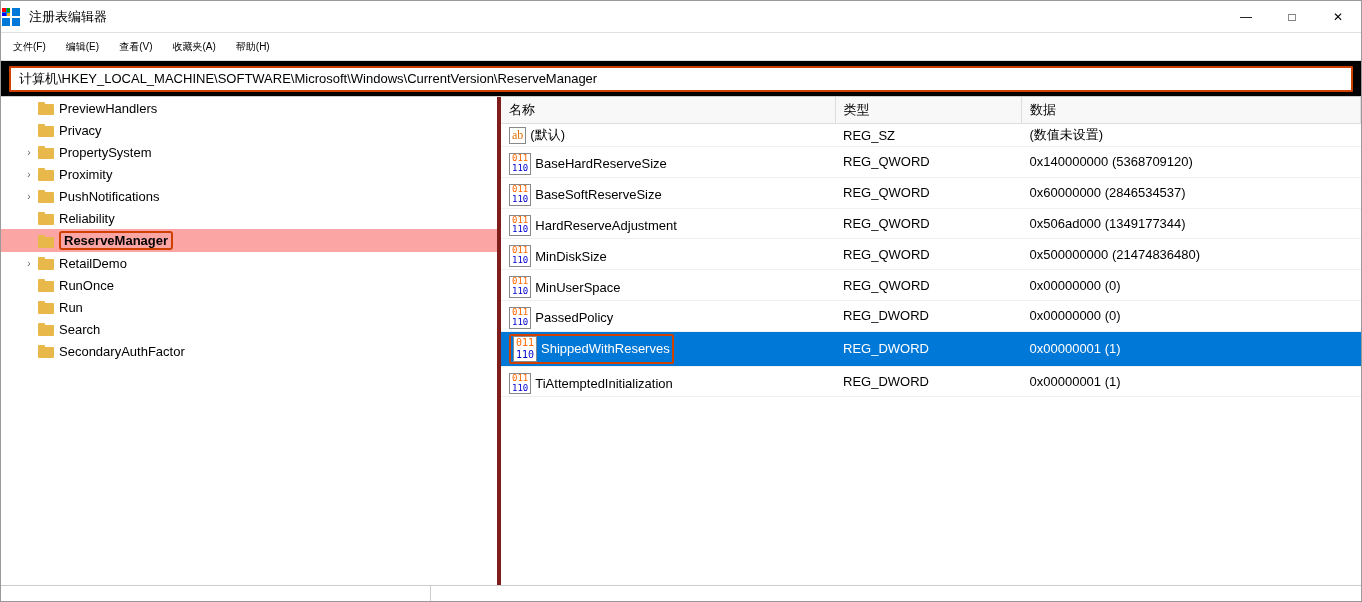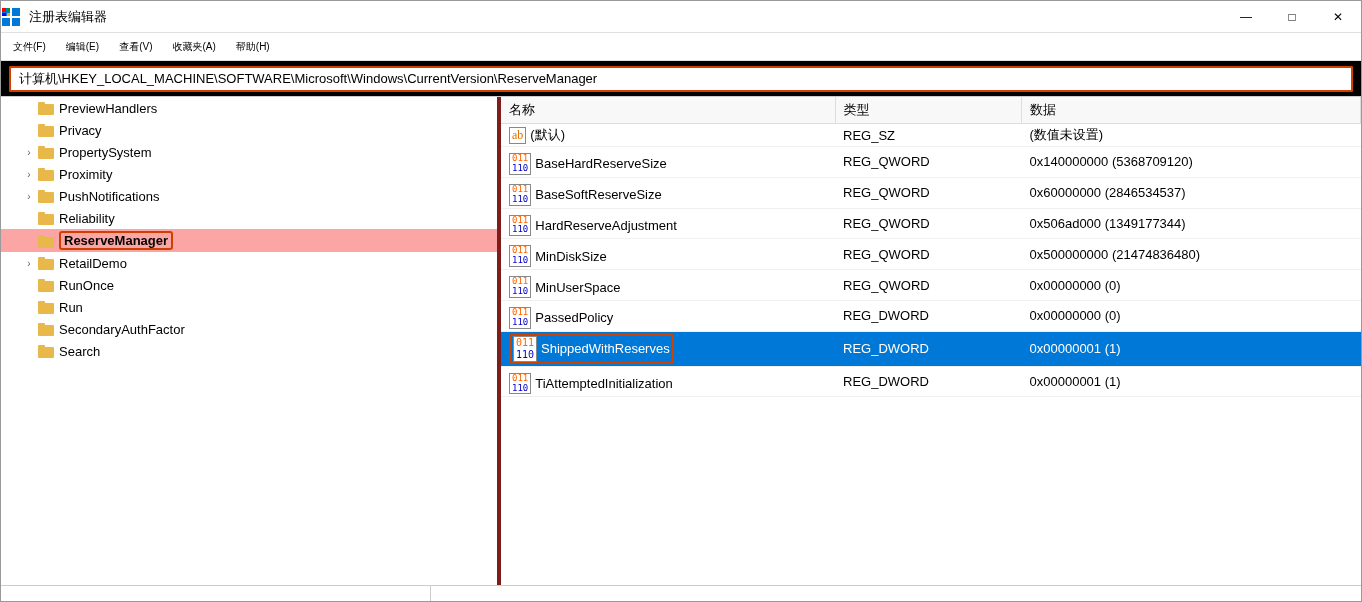--- a/index.html
+++ b/index.html
@@ -369,32 +369,32 @@
         </div>
 
         <div class="tree-item indent-1">
           <div class="tree-expand"></div>
           <div class="folder-icon">
             <svg class="folder-svg" viewBox="0 0 18 16">
                 <rect x="1" y="4" width="16" height="11" rx="1" fill="#e8b84b"></rect>
                 <rect x="1" y="2" width="7" height="3" rx="1" fill="#e8b84b"></rect>
               </svg>
           </div>
+          <span class="tree-label">Search</span>
+        </div>
+
+        <div class="tree-item indent-1">
+          <div class="tree-expand"></div>
+          <div class="folder-icon">
+            <svg class="folder-svg" viewBox="0 0 18 16">
+                <rect x="1" y="4" width="16" height="11" rx="1" fill="#e8b84b"></rect>
+                <rect x="1" y="2" width="7" height="3" rx="1" fill="#e8b84b"></rect>
+              </svg>
+          </div>
           <span class="tree-label">SecondaryAuthFactor</span>
-        </div>
-
-        <div class="tree-item indent-1">
-          <div class="tree-expand"></div>
-          <div class="folder-icon">
-            <svg class="folder-svg" viewBox="0 0 18 16">
-                <rect x="1" y="4" width="16" height="11" rx="1" fill="#e8b84b"></rect>
-                <rect x="1" y="2" width="7" height="3" rx="1" fill="#e8b84b"></rect>
-              </svg>
-          </div>
-          <span class="tree-label">Search</span>
         </div>
 
       </div>
     </div>
 
     <div class="values-pane">
       <div class="values-table">
         <table>
           <thead>
             <tr>

